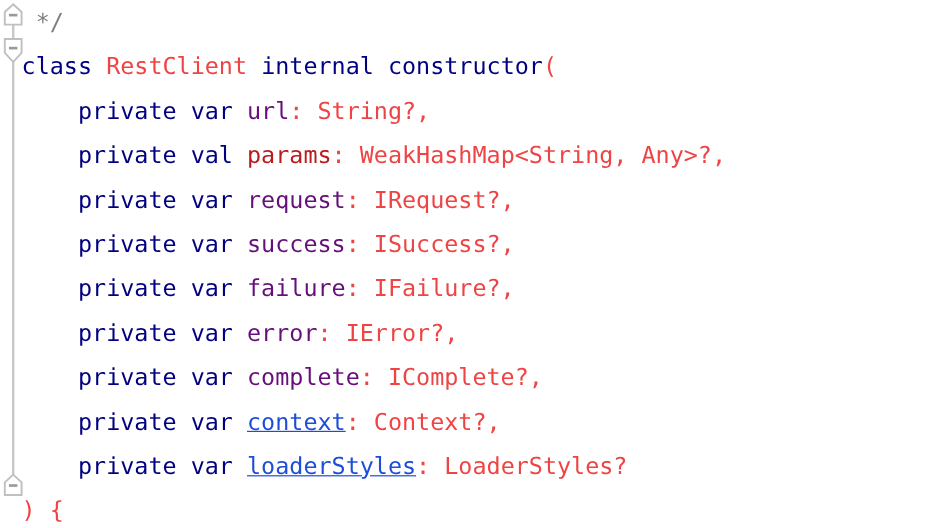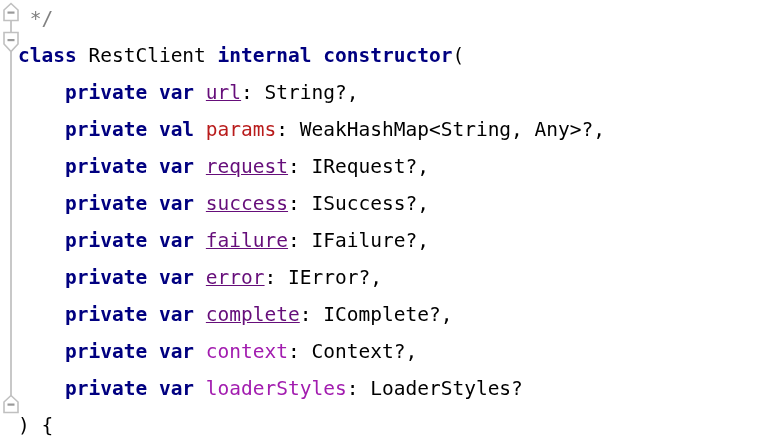--- a/index.html
+++ b/index.html
@@ -56,25 +56,25 @@
     white-space: pre;
     letter-spacing: 0px;
   }
   .line {
     height: 37px;
     padding-left: 18px;
     white-space: pre;
   }
 
   
-  .kw       { color: #000080; font-weight: bold; }
-  .plain    { color: #000000; }
+  .kw       { color: #000080; font-weight: normal; }
+  .plain    { color: #ef4444; }
   .prop     { color: #b91c1c; }
-  .prop-u   { color: #660e7a; text-decoration: underline; }
-  .unused   { color: #a21caf; }
+  .prop-u   { color: #660e7a; }
+  .unused   { color: #1d4ed8; text-decoration: underline; }
   .comment  { color: #808080; }
 </style>
 </head>
 <body>
 
 <div id="editor">
 
   <div id="gutter">
 
     <div class="fold-line" style="top:20px; height:384px;"></div>

